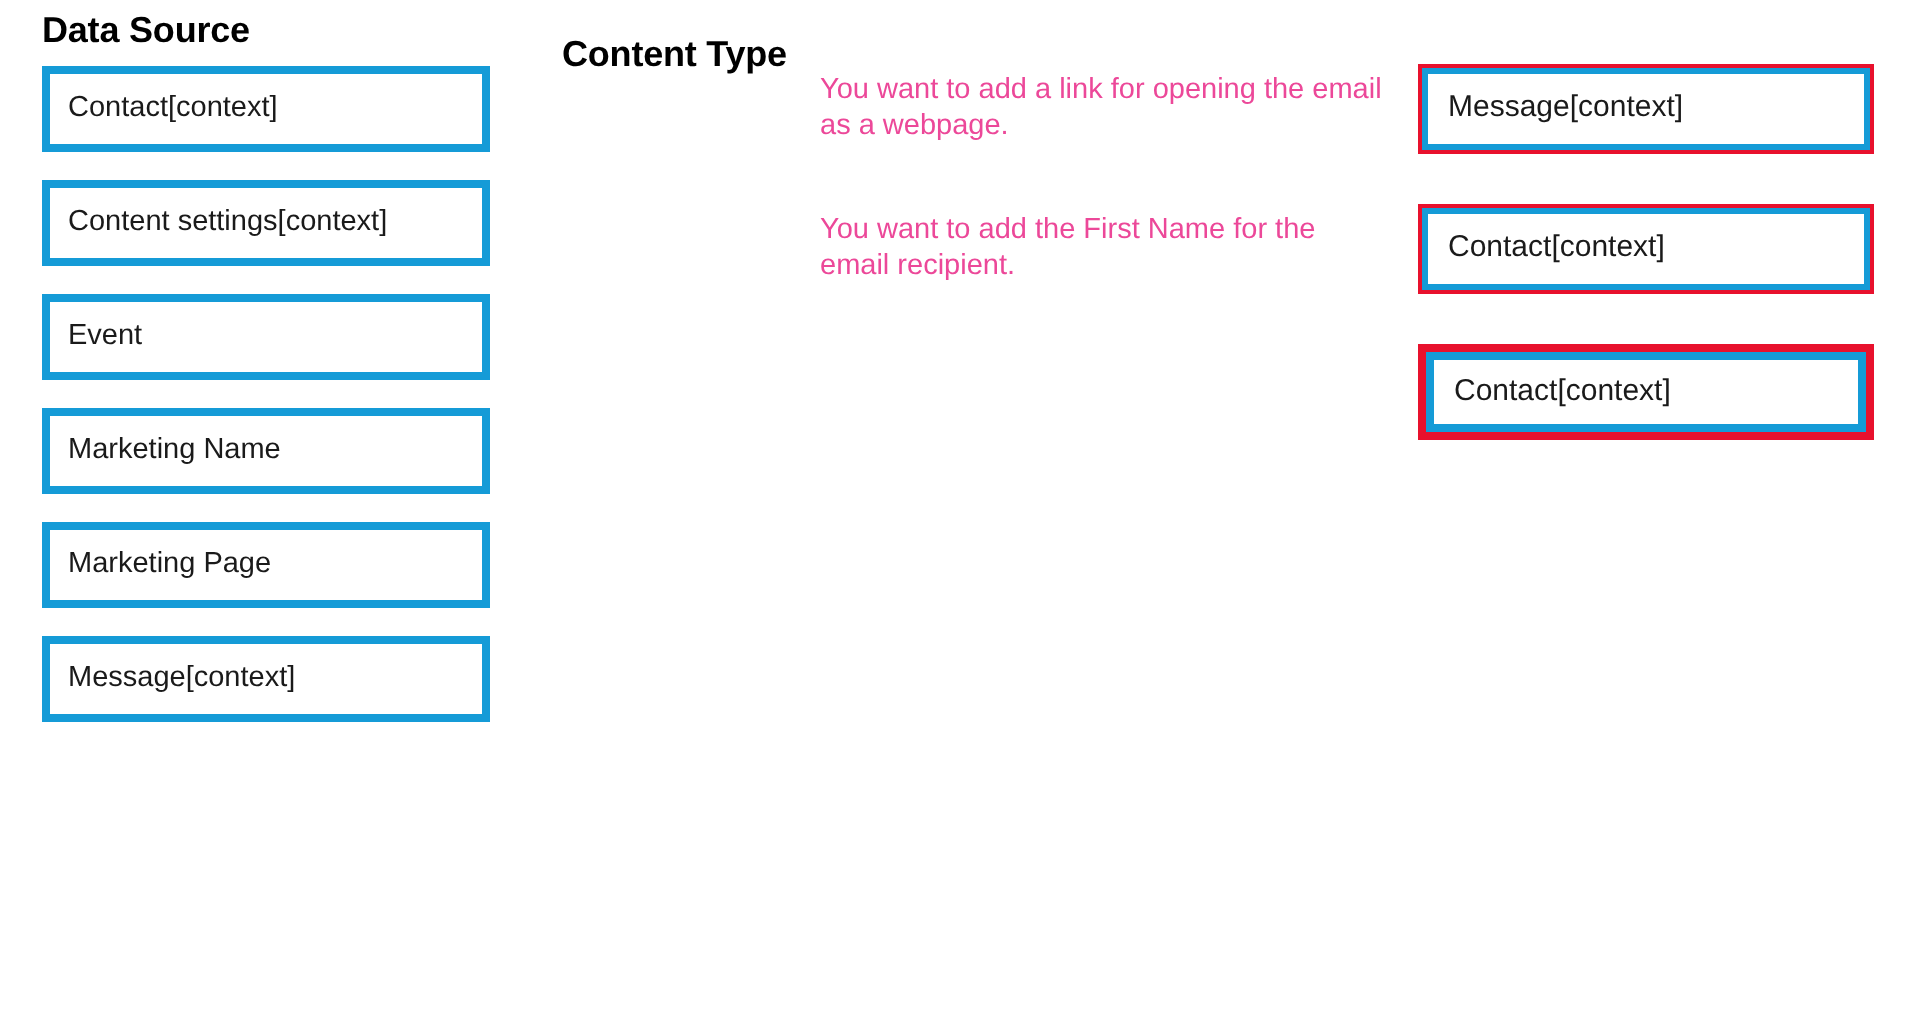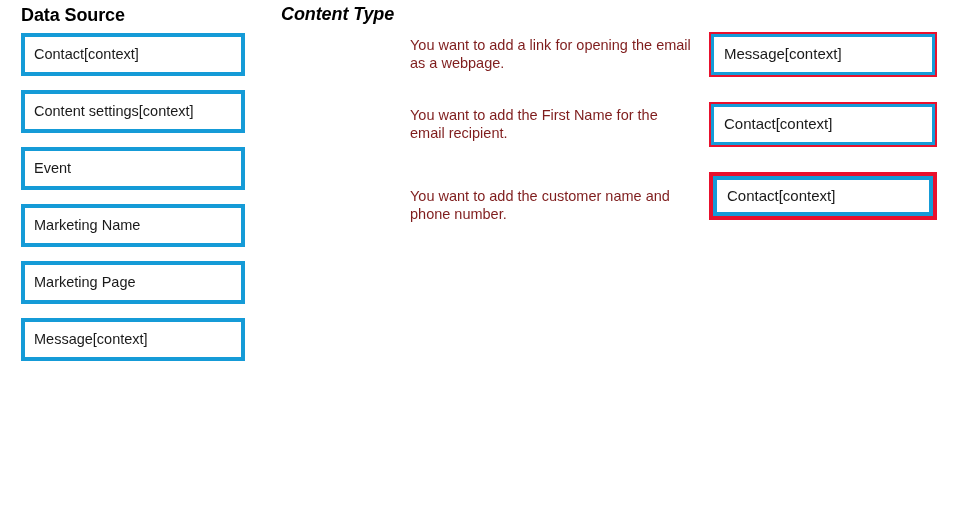--- a/index.html
+++ b/index.html
@@ -19,21 +19,21 @@
   
   .col-heading {
     position: absolute;
     font-size: 18px;
     font-weight: bold;
     color: #000000;
     letter-spacing: -0.1px;
     white-space: nowrap;
   }
   #heading-data-source { left: 21px; top: 5px; }
-  #heading-content-type { left: 281px; top: 4px; font-style: italic; }
+  #heading-content-type { left: 281px; top: 17px; }
 
   
   #data-source-list {
     position: absolute;
     left: 21px;
     top: 33px;
     width: 224px;
   }
   .option-box {
     box-sizing: border-box;
@@ -61,21 +61,21 @@
     width: 290px;
   }
   .prompt-row {
     height: 70px;
     display: flex;
     align-items: flex-start;
   }
   .prompt-text {
     font-size: 14.5px;
     line-height: 1.22;
-    color: #7f1d1d;
+    color: #ec4899;
     max-width: 285px;
   }
   .prompt-row.row-0 .prompt-text { padding-top: 4px; }
   .prompt-row.row-1 .prompt-text { padding-top: 4px; }
   .prompt-row.row-2 .prompt-text { padding-top: 15px; }
 
   
   #answer-list {
     position: absolute;
     left: 709px;
@@ -169,23 +169,20 @@
 <div id="prompt-list">
 
   <div class="prompt-row row-0">
     <div class="prompt-text">You want to add a link for opening the email as a webpage.</div>
   </div>
 
   <div class="prompt-row row-1">
     <div class="prompt-text">You want to add the First Name for the email recipient.</div>
   </div>
 
-  <div class="prompt-row row-2">
-    <div class="prompt-text">You want to add the customer name and phone number.</div>
-  </div>
 
 </div>
 
 <div id="answer-list">
 
   <div class="answer-slot">
     <div class="answer-box variant-thin">
       <div class="answer-inner">
         <span class="answer-label">Message[context]</span>
       </div>

